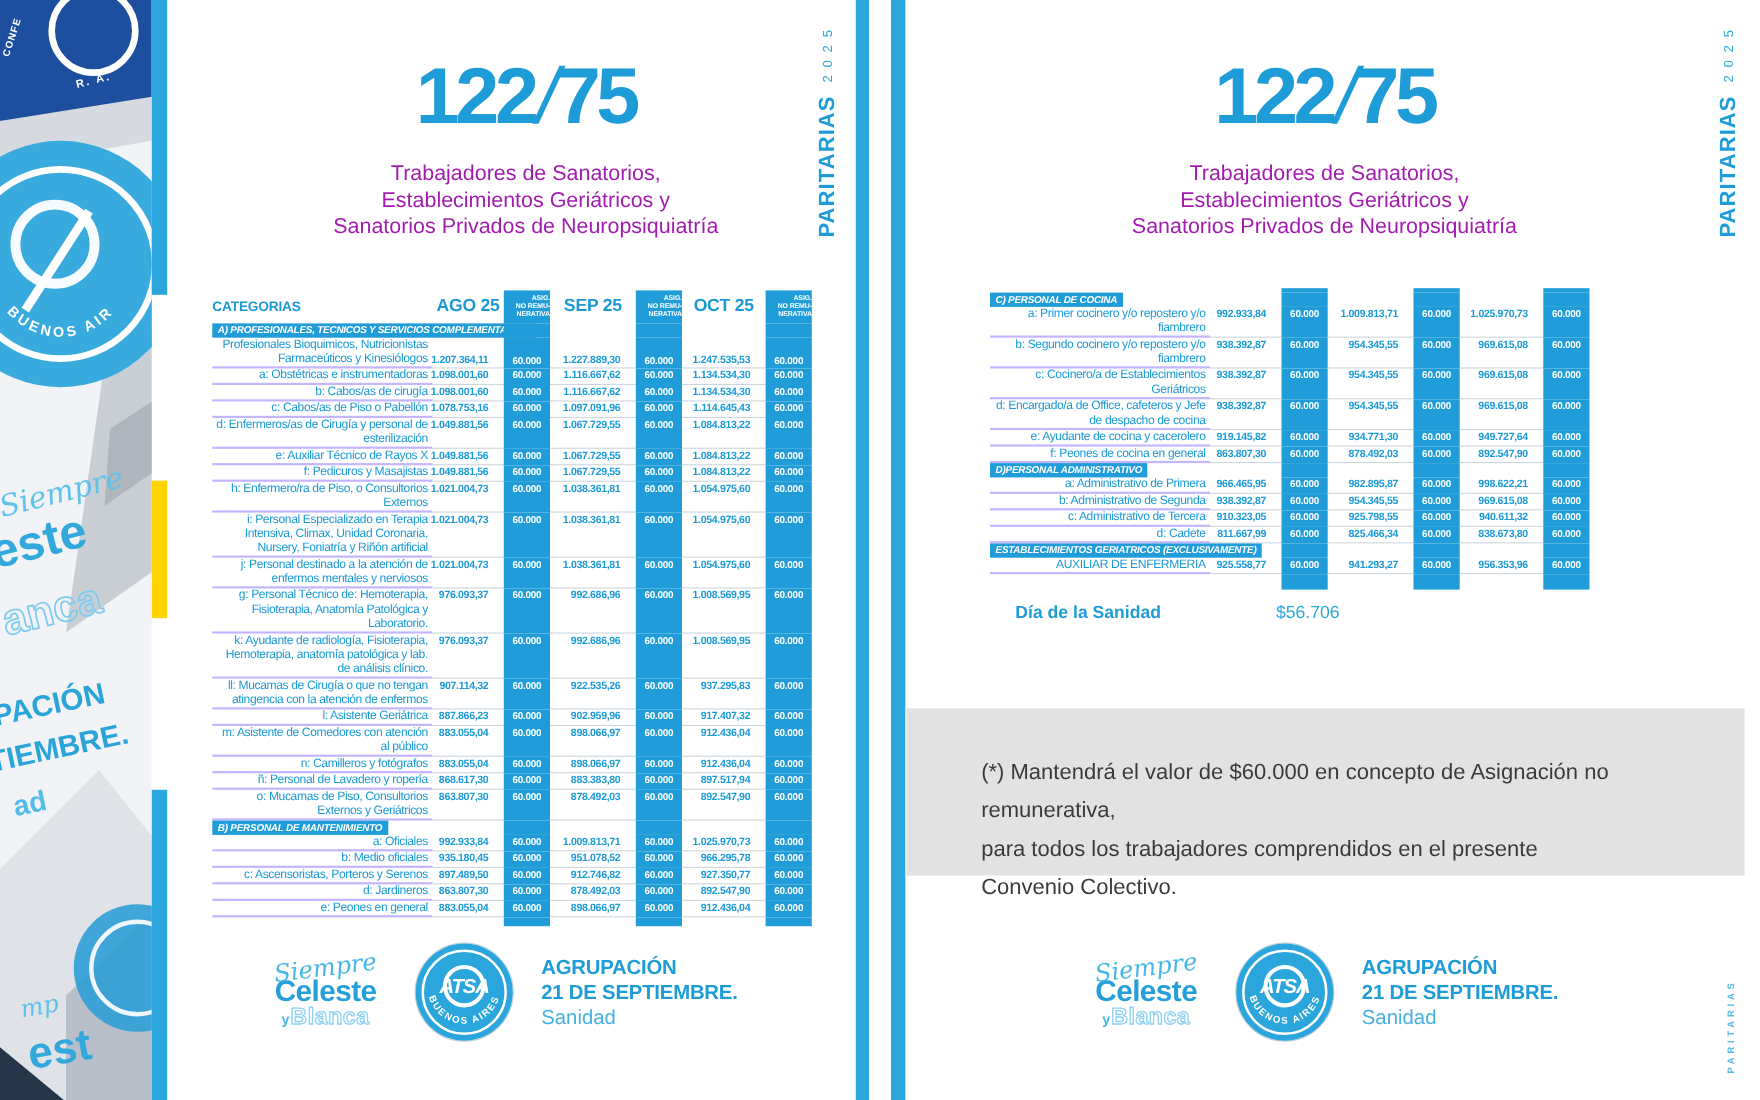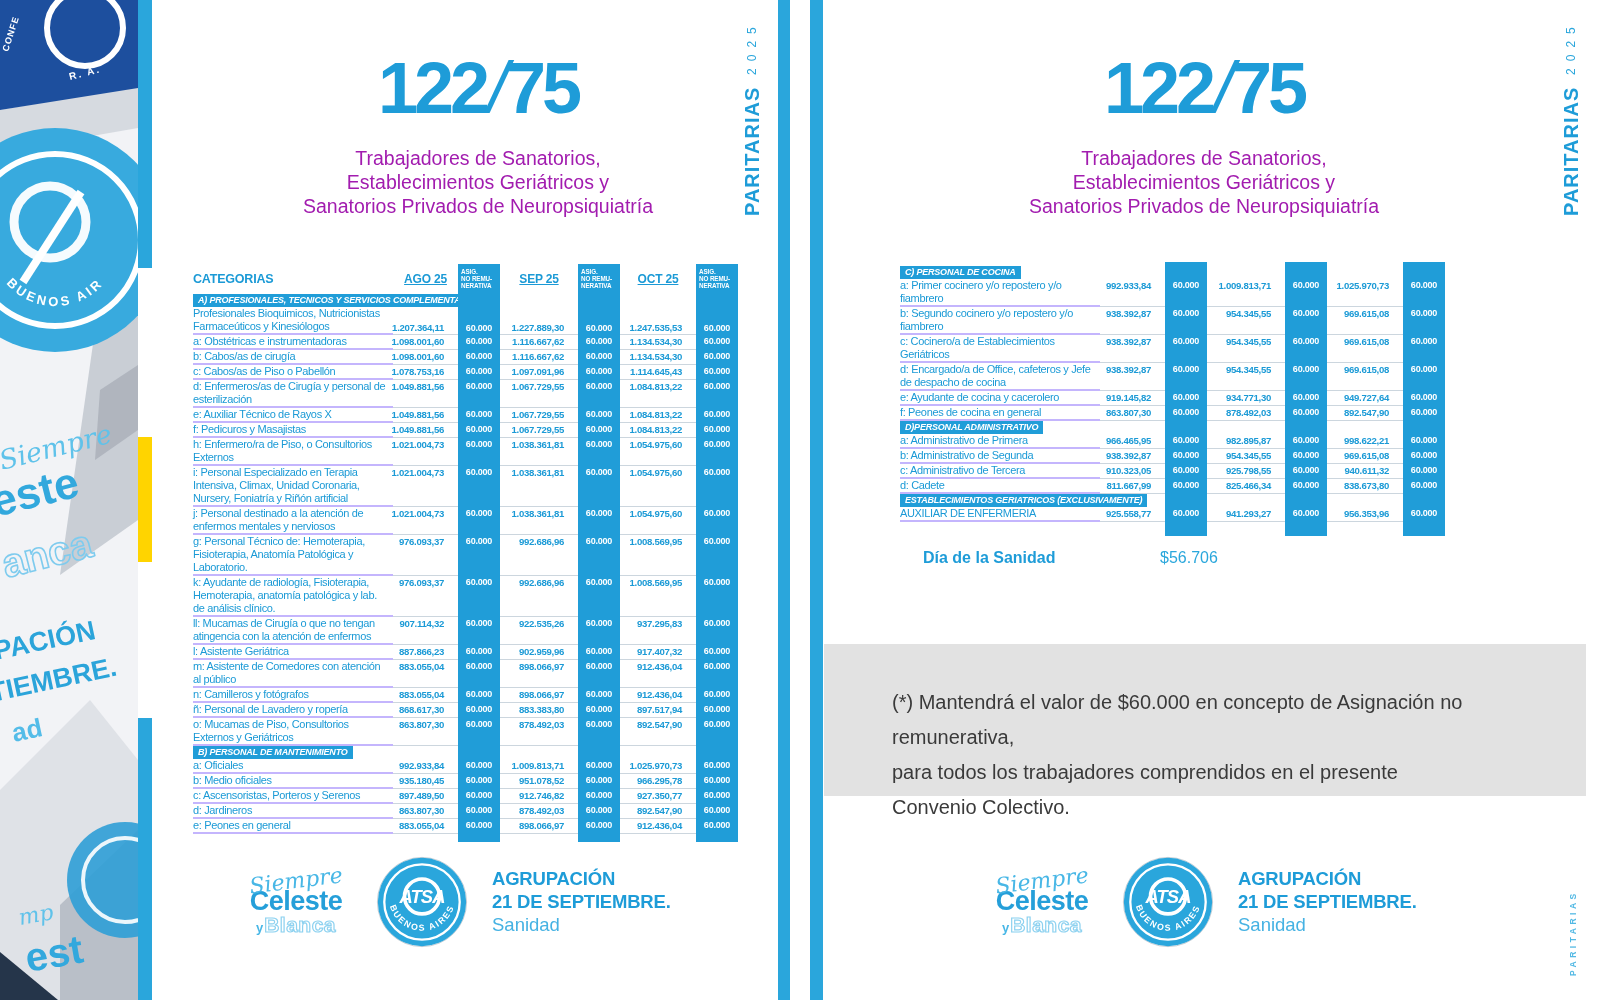--- a/index.html
+++ b/index.html
@@ -23,24 +23,24 @@
   .rib-title{font-size:20px;font-weight:900;letter-spacing:1px;}
   .rib-year{font-size:12px;font-weight:400;letter-spacing:7px;margin-top:12px;color:#2aa6dc;}
   .ribbon-sm{position:absolute;writing-mode:vertical-rl;transform:rotate(180deg);color:#53b9e4;font-size:8.5px;font-weight:700;letter-spacing:3.5px;}
 
   .head-block{position:absolute;text-align:center;}
   .big-title{font-size:72px;font-weight:900;color:#1e9cd8;letter-spacing:-4px;line-height:100px;}
   .big-title .slash{font-weight:400;font-style:italic;padding:0 2px;}
   .subtitle{margin-top:8px;font-size:19.5px;line-height:24px;color:#a21caf;}
 
   
-  .salary-table{position:absolute;display:grid;grid-template-columns:200px 65px 42px 78px 42px 76px 42px;}
+  .salary-table{position:absolute;display:grid;grid-template-columns:200px 65px 42px 78px 42px 76px 42px;text-align:right;}
   .salary-table>div{box-sizing:border-box;}
   .c-hcat{display:flex;align-items:center;height:30px;font-size:12.5px;font-weight:700;color:#1b9ad6;letter-spacing:-0.2px;}
-  .c-hmonth{display:flex;align-items:center;justify-content:center;height:30px;font-size:12px;font-weight:700;color:#1b9ad6;letter-spacing:-0.2px;text-decoration:underline;}
+  .c-hmonth{display:flex;align-items:center;justify-content:center;height:30px;font-size:16px;font-weight:700;color:#1b9ad6;letter-spacing:-0.2px;}
   .c-hasig{background:#209dd8;color:#fff;height:30px;font-size:6.3px;line-height:7.2px;font-weight:700;padding:3.5px 0 0 3px;letter-spacing:-0.1px;}
   .c-sec{grid-column:1 / span 2;background:#209dd8;color:#fff;font-size:9px;font-weight:700;line-height:13px;height:13px;width:max-content;max-width:300px;padding:0 5px;letter-spacing:-0.2px;white-space:nowrap;font-style:italic;}
   .c-cat{color:#1b9ad6;font-weight:400;font-size:11px;line-height:13px;letter-spacing:-0.35px;border-bottom:2px solid #c4b5fd;padding-right:4px;}
   .c-val{display:flex;justify-content:flex-end;align-items:flex-start;color:#1b9ad6;font-weight:700;font-size:9.6px;line-height:13px;letter-spacing:-0.3px;border-bottom:1px solid #ccd6de;padding-right:14px;white-space:nowrap;}
   .c-blue{background:#209dd8;display:flex;justify-content:center;align-items:flex-start;color:#fff;font-size:9px;font-weight:700;line-height:13px;letter-spacing:-0.2px;}
   .c-empty{}
   .vb{align-items:flex-end !important;}
   .c-sp{}
   .c-spb{background:#209dd8;}
 

